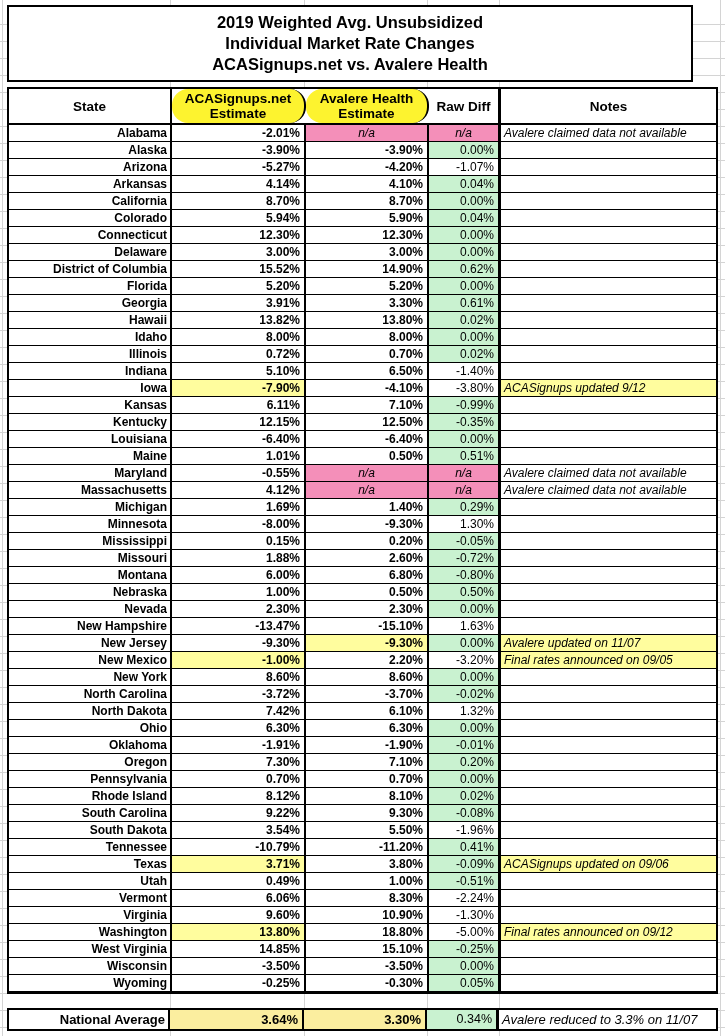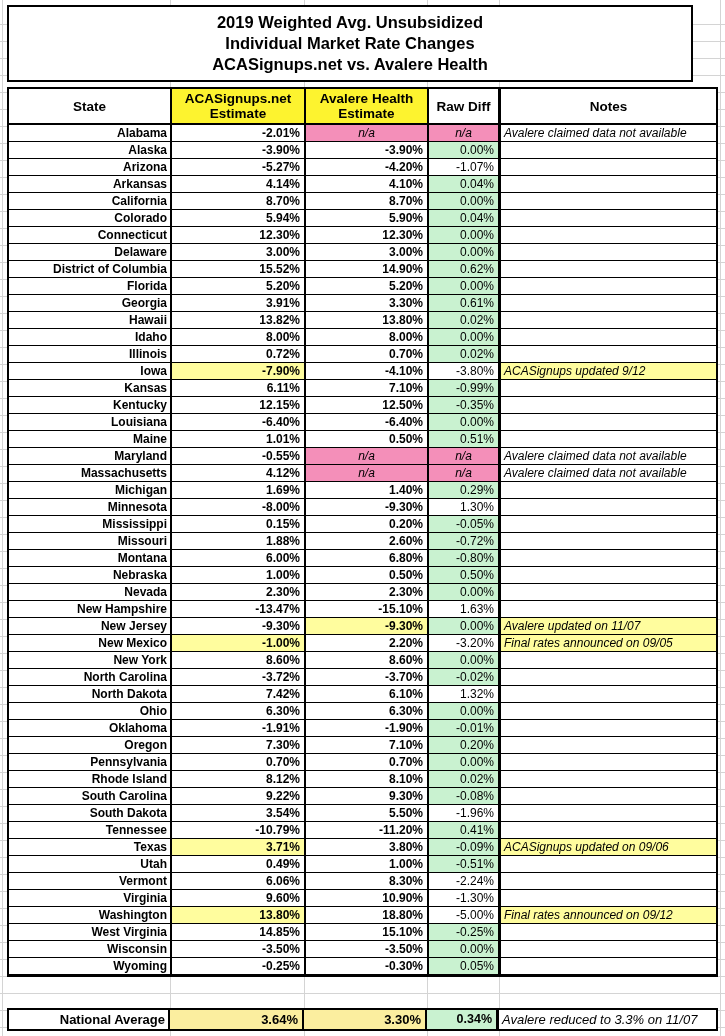--- a/index.html
+++ b/index.html
@@ -49,30 +49,30 @@
   .c-val   { justify-content:flex-end; padding-right:4px; font-weight:bold; }
   .c-acas  { width:134px; }
   .c-av    { width:123px; }
   .c-diff  { width:72px; justify-content:flex-end; padding-right:4px; font-weight:normal; border-right-width:3px; }
   .c-note  { flex:1; border-right:none; font-style:italic; padding-left:3px; font-weight:normal; }
   .na { justify-content:center !important; padding-right:0 !important; font-style:italic; font-weight:normal !important; }
 
   .bg-green  { background:var(--green); }
   .bg-pink   { background:var(--pink); }
   .bg-yellow { background:var(--hl-yellow); }
-  .bg-hdr-yellow { background:var(--hdr-yellow); }
+  .bg-hdr-yellow { background:var(--hdr-yellow);border-radius:16px; }
   .bg-avg-yellow { background:var(--avg-yellow); }
 
   .footer {
     position:absolute; left:0; top:1003px; width:711px; height:23px; box-sizing:border-box;
     border:2.5px solid #000; background:#0f766e; display:flex; font-size:13px;
   }
   .footer .cell { font-size:13px; height:100%; }
   .footer .c-state { width:161px; }
-  .footer .c-diff { font-size:12.5px;font-weight:bold; }
+  .footer .c-diff { font-size:12.5px; }
 </style>
 </head>
 <body>
 
 <div class="sheet">
 
   <div class="hgrid"></div>
   <div class="vgrid" style="left:2px"></div>
   <div class="vgrid" style="left:170px"></div>
   <div class="vgrid" style="left:304px"></div>
@@ -191,20 +191,27 @@
           <div class="cell c-note"></div>
         </div>
         <div class="row">
           <div class="cell c-state">Illinois</div>
           <div class="cell c-val c-acas">0.72%</div>
           <div class="cell c-val c-av">0.70%</div>
           <div class="cell c-diff bg-green">0.02%</div>
           <div class="cell c-note"></div>
         </div>
         <div class="row">
+          <div class="cell c-state">Indiana</div>
+          <div class="cell c-val c-acas">5.10%</div>
+          <div class="cell c-val c-av">6.50%</div>
+          <div class="cell c-diff">-1.40%</div>
+          <div class="cell c-note"></div>
+        </div>
+        <div class="row">
           <div class="cell c-state">Iowa</div>
           <div class="cell c-val c-acas bg-yellow">-7.90%</div>
           <div class="cell c-val c-av">-4.10%</div>
           <div class="cell c-diff">-3.80%</div>
           <div class="cell c-note bg-yellow">ACASignups updated 9/12</div>
         </div>
         <div class="row">
           <div class="cell c-state">Kansas</div>
           <div class="cell c-val c-acas">6.11%</div>
           <div class="cell c-val c-av">7.10%</div>

